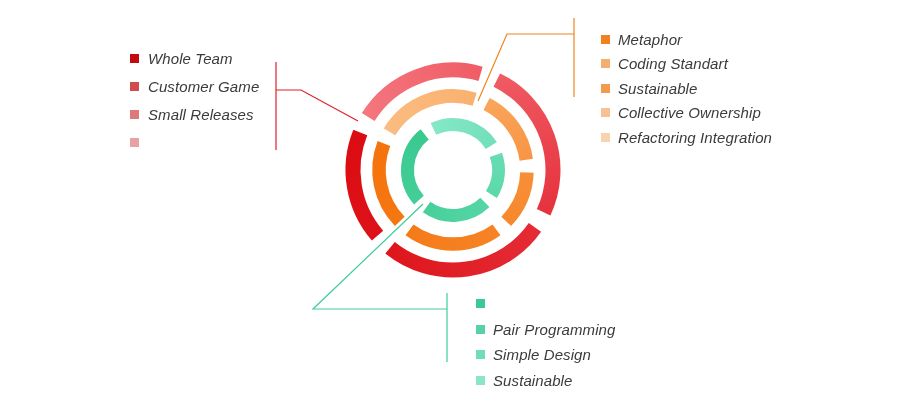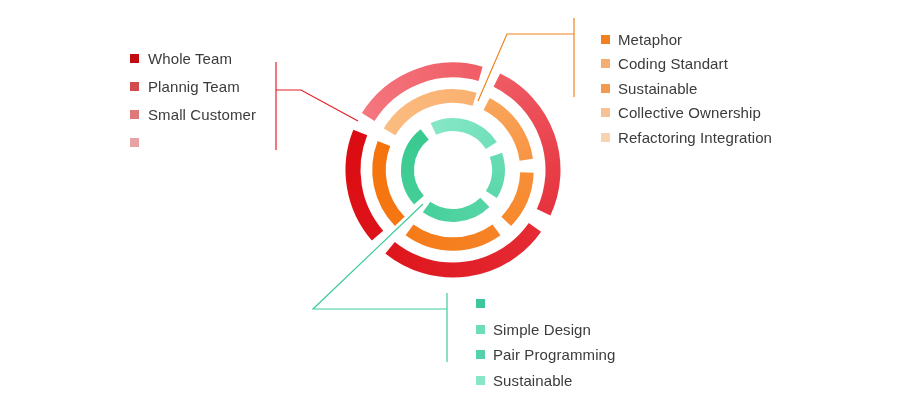--- a/index.html
+++ b/index.html
@@ -2,21 +2,21 @@
 <html><head>
 <meta charset="utf-8">
 <style>
   html,body{margin:0;padding:0;}
   body{
     width:900px;height:413px;position:relative;background:#ffffff;
     font-family:"Liberation Sans", sans-serif;overflow:hidden;
   }
   #diagram-svg{position:absolute;left:0;top:0;width:900px;height:413px;}
   ul.legend{position:absolute;list-style:none;margin:0;padding:0;}
-  ul.legend li{display:flex;align-items:center;}
+  ul.legend li{display:flex;align-items:center;font-style:italic;}
   ul.legend .swatch{width:9px;height:9px;flex:none;}
   ul.legend .label{font-size:15px;color:#3b3b3b;letter-spacing:0.1px;white-space:nowrap;line-height:1;}
   #legend-red{left:130px;top:44px;}
   #legend-red li{height:28px;text-align:right;}
   #legend-red .swatch{margin-right:9px;}
   #legend-orange{left:601px;top:27px;}
   #legend-orange li{height:24.5px;}
   #legend-orange .swatch{margin-right:8px;}
   #legend-teal{left:476px;top:291px;}
   #legend-teal li{height:25.5px;}
@@ -101,25 +101,25 @@
     <polyline points="447,309 313,309 423,204" fill="none" stroke="#3dcd9a" stroke-width="1.2"></polyline>
   </svg>
 
 <ul class="legend" id="legend-red">
     <li>
       <span class="swatch" style="background: rgb(194, 11, 16);"></span>
       <span class="label">Whole Team</span>
     </li>
     <li>
       <span class="swatch" style="background: rgb(210, 75, 78);"></span>
-      <span class="label">Plannig Team</span>
+      <span class="label">Customer Game</span>
     </li>
     <li>
       <span class="swatch" style="background: rgb(222, 120, 122);"></span>
-      <span class="label">Small Customer</span>
+      <span class="label">Small Releases</span>
     </li>
     <li>
       <span class="swatch" style="background: rgb(233, 162, 164);"></span>
     </li>
   </ul>
 <ul class="legend" id="legend-orange">
     <li>
       <span class="swatch" style="background: rgb(239, 129, 32);"></span>
       <span class="label">Metaphor</span>
     </li>
@@ -138,24 +138,24 @@
     <li>
       <span class="swatch" style="background: rgb(249, 210, 176);"></span>
       <span class="label">Refactoring Integration</span>
     </li>
   </ul>
 <ul class="legend" id="legend-teal">
     <li>
       <span class="swatch" style="background: rgb(60, 199, 158);"></span>
     </li>
     <li>
+      <span class="swatch" style="background: rgb(85, 209, 171);"></span>
+      <span class="label">Pair Programming</span>
+    </li>
+    <li>
       <span class="swatch" style="background: rgb(111, 220, 186);"></span>
       <span class="label">Simple Design</span>
-    </li>
-    <li>
-      <span class="swatch" style="background: rgb(85, 209, 171);"></span>
-      <span class="label">Pair Programming</span>
     </li>
     <li>
       <span class="swatch" style="background: rgb(138, 230, 200);"></span>
       <span class="label">Sustainable</span>
     </li>
   </ul>
 
 </body></html>

